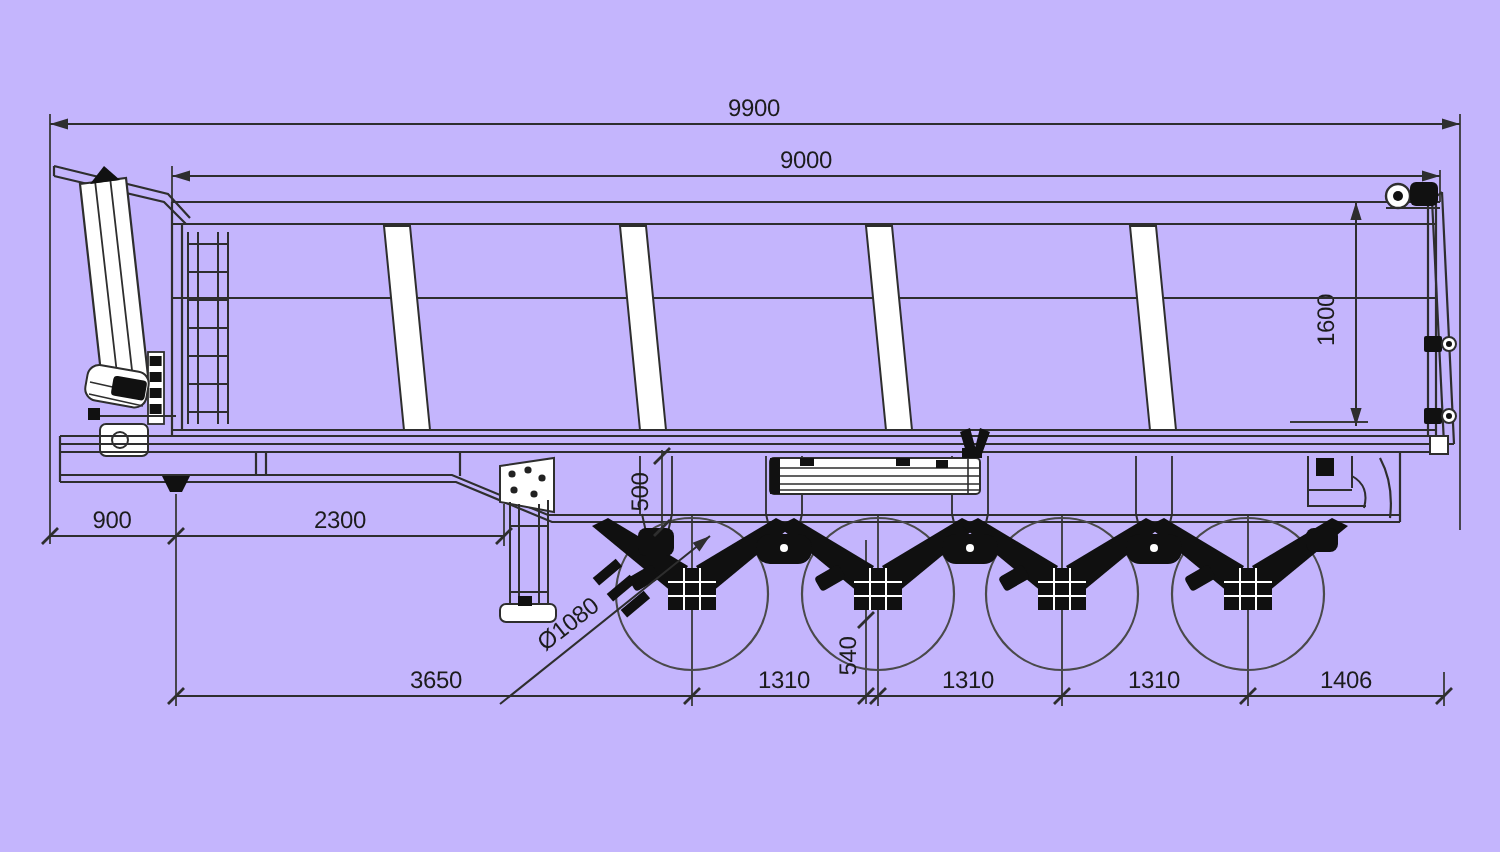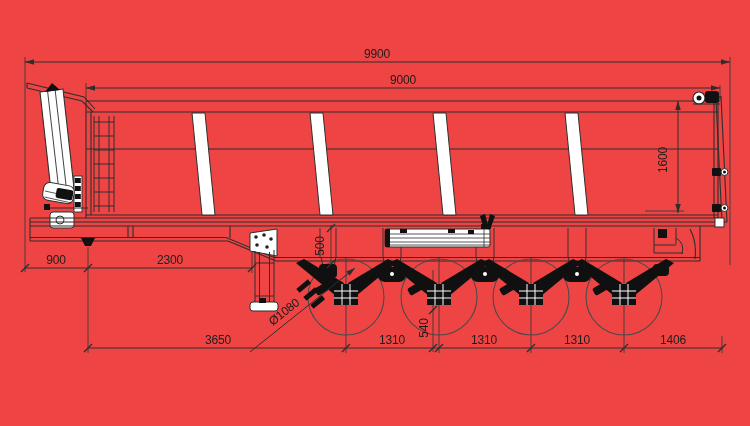--- a/index.html
+++ b/index.html
@@ -1,16 +1,16 @@
 <!DOCTYPE html>
 <html><head>
 <meta charset="utf-8">
 <style>
   html,body{margin:0;padding:0;background:#ffffff;}
-  .sheet{position:relative;width:750px;height:426px;background:#ef4444;overflow:hidden;
+  .sheet{position:relative;width:750px;height:426px;background:#c4b5fd;overflow:hidden;
          font-family:"Liberation Sans", sans-serif;}
   svg{display:block}
   svg text{font-family:"Liberation Sans", sans-serif;font-size:12px;fill:#1c1c1c;letter-spacing:-0.2px;}
 </style>
 </head>
 <body>
 
 <div class="sheet">
 <svg width="750" height="426" viewBox="0 0 750 426">
 

